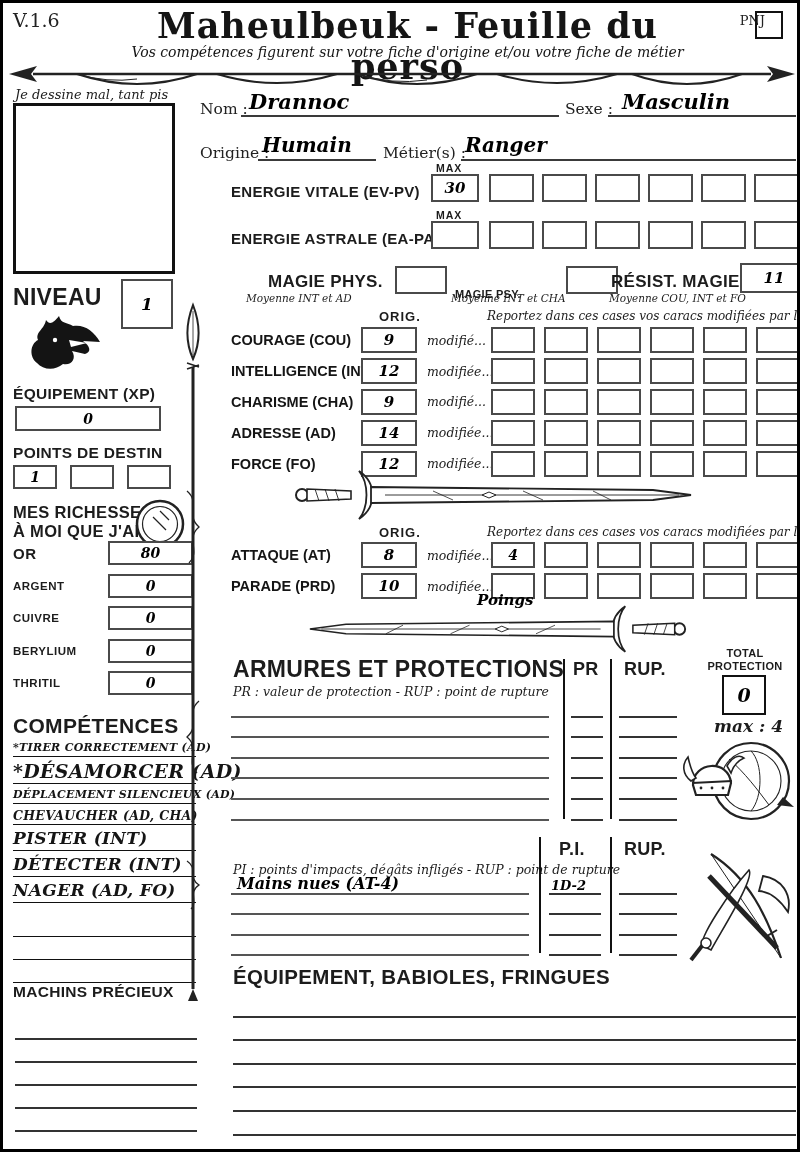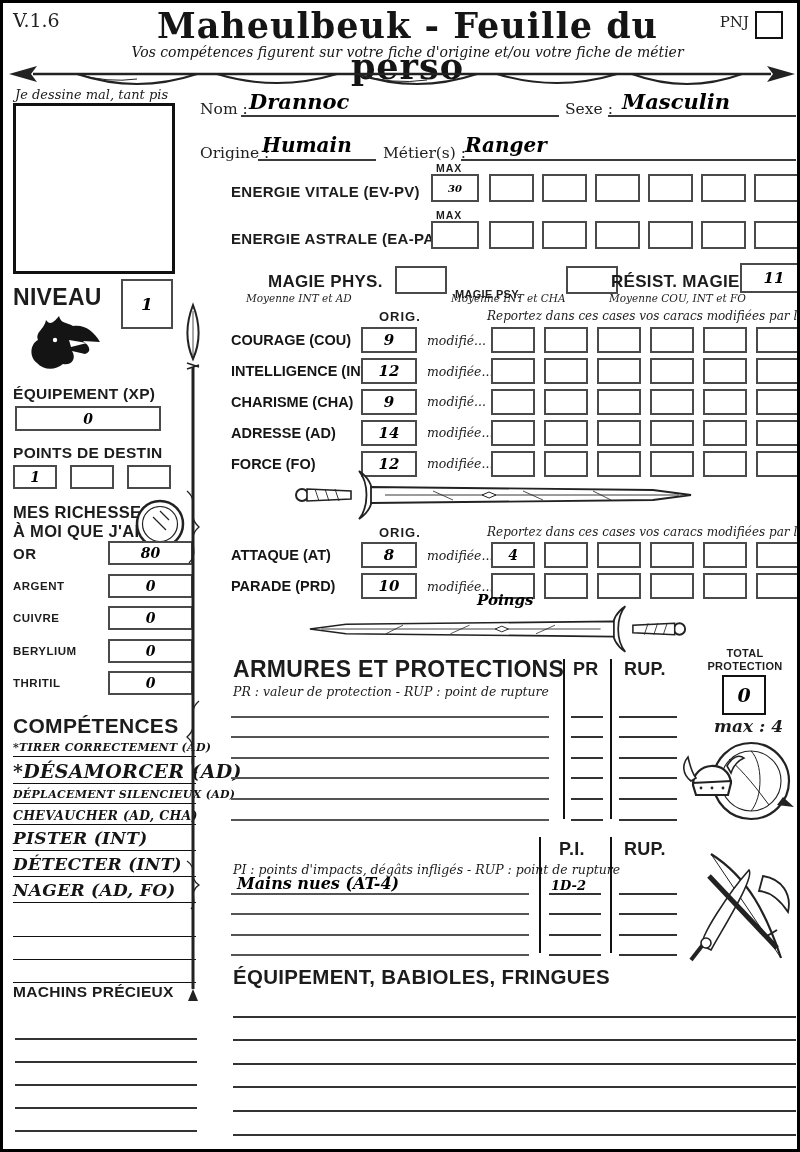--- a/index.html
+++ b/index.html
@@ -35,21 +35,21 @@
   svg{display:block;}
 </style>
 </head>
 <body>
 
 <div class="page">
 
   <div class="abs ser" style="left:10px;top:6px;font-size:19px;">V.1.6</div>
   <div class="abs title" style="left:110px;right:95px;top:2px;">Maheulbeuk - Feuille du perso</div>
   <div class="abs subtitle" style="left:110px;right:95px;top:41px;">Vos compétences figurent sur votre fiche d'origine et/ou votre fiche de métier</div>
-  <div class="abs ser" style="right:48px;top:10px;font-size:15px;">PNJ</div>
+  <div class="abs ser" style="right:32px;top:10px;font-size:13px;">PNJ</div>
   <div class="abs" style="right:14px;top:8px;width:24px;height:24px;border:2.5px solid #111;"></div>
 
   <svg class="abs" style="left:4px;top:58px;" width="790" height="30" viewBox="0 0 790 30">
     <line x1="26" y1="13" x2="764" y2="13" stroke="#222" stroke-width="2.5"></line>
     <polygon points="2,13 30,5 24,13 30,21" fill="#222"></polygon>
     <polygon points="788,13 760,5 766,13 760,21" fill="#222"></polygon>
     <path d="M70,13 Q130,33 190,13" fill="none" stroke="#222" stroke-width="2"></path>
     <path d="M210,13 Q270,31 330,13" fill="none" stroke="#222" stroke-width="2"></path>
     <path d="M350,13 Q410,33 470,13" fill="none" stroke="#222" stroke-width="2"></path>
     <path d="M490,13 Q550,31 610,13" fill="none" stroke="#222" stroke-width="2"></path>
@@ -183,21 +183,21 @@
     <span class="hand" style="font-size:20px;padding-left:4px;">Humain</span>
   </div>
   <div class="abs ser" style="left:380px;top:141px;font-size:15.5px;">Métier(s) :</div>
   <div class="abs uline" style="left:458px;top:130px;width:335px;height:26px;">
     <span class="hand" style="font-size:20px;padding-left:4px;">Ranger</span>
   </div>
 
   <div class="abs b" style="left:228px;top:180px;font-size:15px;">ENERGIE VITALE (EV-PV)</div>
   <div class="abs b" style="left:433px;top:159px;font-size:10.5px;letter-spacing:1px;">MAX</div>
   <div class="abs hbox" style="left:428px;top:171px;width:48px;height:28px;">
-    <span class="hand" style="font-size:10px;text-align:right;">30</span>
+    <span class="hand" style="font-size:15px;text-align:right;">30</span>
   </div>
   <div class="abs cells" style="left:486px;top:171px;gap:8px;" id="en-cells-0">
       <div class="hbox encell">
         <span class="hand" style="font-size:14px;"></span>
       </div>
       <div class="hbox encell">
         <span class="hand" style="font-size:14px;"></span>
       </div>
       <div class="hbox encell">
         <span class="hand" style="font-size:14px;"></span>

